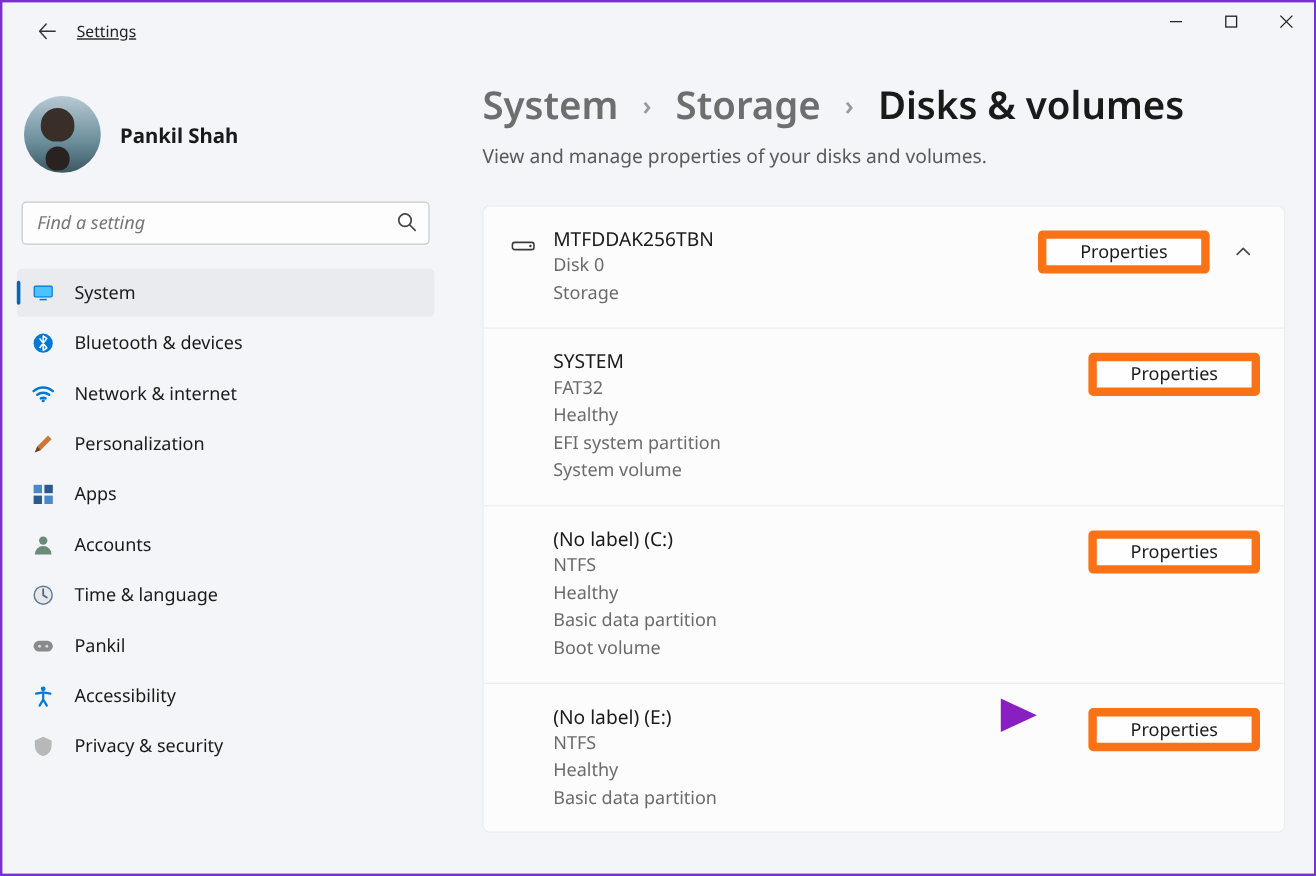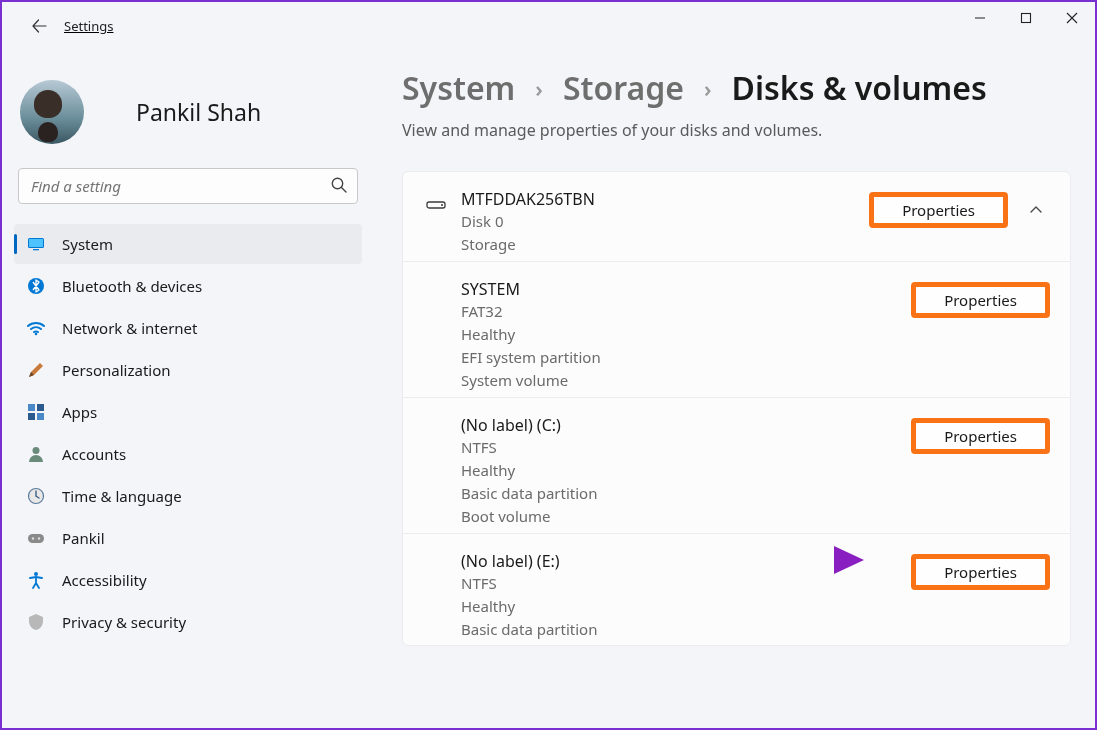--- a/index.html
+++ b/index.html
@@ -11,48 +11,48 @@
 .win-controls { position: absolute; top: 0; right: 0; display: flex; }
 .win-btn { width: 46px; height: 32px; display: flex; align-items: center; justify-content: center; cursor: pointer; }
 
 .layout { display: flex; height: calc(100% - 48px); }
 
 .sidebar { width: 372px; padding: 24px 12px 0 12px; display: flex; flex-direction: column; }
 .user-row { display: flex; align-items: center; gap: 16px; padding: 6px 10px 16px 6px; }
 .avatar { width: 64px; height: 64px; border-radius: 50%; background: linear-gradient(180deg, #b7c9d4 0%, #6a8e9a 60%, #3b5763 100%); position: relative; overflow: hidden; }
 .avatar::after { content:""; position:absolute; left:14px; top:10px; width:28px; height:28px; background:#3a2e28; border-radius:50% 50% 45% 45%; box-shadow: 0 28px 0 -4px #2a2220; }
 .avatar::before { content:""; position:absolute; left:20px; top:18px; width:16px; height:10px; background:#d6b89a; border-radius:50%; }
-.user-name { font-size: 23px; font-weight: 400; color: #1a1a1a; margin-left: 36px; }
+.user-name { font-size: 17px; font-weight: 700; color: #1a1a1a; }
 
 .search-wrap { position: relative; margin: 8px 4px 20px 4px; }
 .search-input { width: 100%; height: 36px; border: 1px solid #c9c9c9; border-radius: 4px; background: #fdfdfd; padding: 0 40px 0 12px; font-size: 15px; outline: none; font-style: italic; }
 .search-icon { position: absolute; right: 10px; top: 8px; color: #444; pointer-events: none; }
 
 .nav { display: flex; flex-direction: column; gap: 2px; }
 .nav-item { display: flex; align-items: center; gap: 16px; height: 40px; padding: 0 12px; border-radius: 4px; cursor: pointer; font-size: 15px; color: #1a1a1a; position: relative; }
 .nav-item.active { background: #e9ebef; }
 .nav-item.active::before { content: ""; position: absolute; left: 0; top: 10px; bottom: 10px; width: 3px; background: #0067c0; border-radius: 2px; }
 .nav-icon { width: 20px; height: 20px; display: flex; align-items: center; justify-content: center; flex-shrink: 0; }
 
 .main { flex: 1; padding: 16px 24px 0 28px; overflow: hidden; }
 .breadcrumb { display: flex; align-items: center; gap: 20px; font-size: 32px; font-weight: 600; color: #6e6e6e; margin-bottom: 10px; flex-wrap: wrap; }
 .breadcrumb .crumb { cursor: pointer; }
 .breadcrumb .sep { color: #9a9a9a; font-size: 22px; }
 .breadcrumb .current { color: #1a1a1a; }
 .subtitle { font-size: 16px; color: #5a5a5a; margin-bottom: 30px; }
 
 .card { background: #fcfcfd; border: 1px solid #ececef; border-radius: 6px; overflow: hidden; }
-.row { display: flex; align-items: flex-start; padding: 16px 20px 4px 22px; border-top: 1px solid #ececef; position: relative; }
+.row { display: flex; align-items: flex-start; padding: 16px 20px 16px 22px; border-top: 1px solid #ececef; position: relative; }
 .row:first-child { border-top: none; }
 .row-icon { width: 36px; display: flex; align-items: center; justify-content: flex-start; padding-top: 6px; color: #3a3a3a; }
 .row-body { flex: 1; display: flex; flex-direction: column; gap: 0px; }
 .row-title { font-size: 16px; color: #1a1a1a; }
 .row-sub { font-size: 15px; color: #6b6b6b; line-height: 1.55; }
 .row-actions { display: flex; align-items: center; gap: 14px; padding-top: 4px; }
-.btn { height: 36px; padding: 0 28px; border: 5px solid #f97316; background: #fefefe; border-radius: 4px; font-size: 15px; color: #1a1a1a; cursor: pointer; }
+.btn { height: 36px; padding: 0 28px; border: 7px solid #f97316; background: #fefefe; border-radius: 4px; font-size: 15px; color: #1a1a1a; cursor: pointer; }
 .chev { width: 28px; height: 28px; display: flex; align-items: center; justify-content: center; cursor: pointer; color: #4a4a4a; }
 .indent { padding-left: 58px; }
 
 .arrow-annot { position: absolute; pointer-events: none; }
 </style>
 </head>
 <body>
 
 <div class="titlebar">
   <div class="back-btn">

